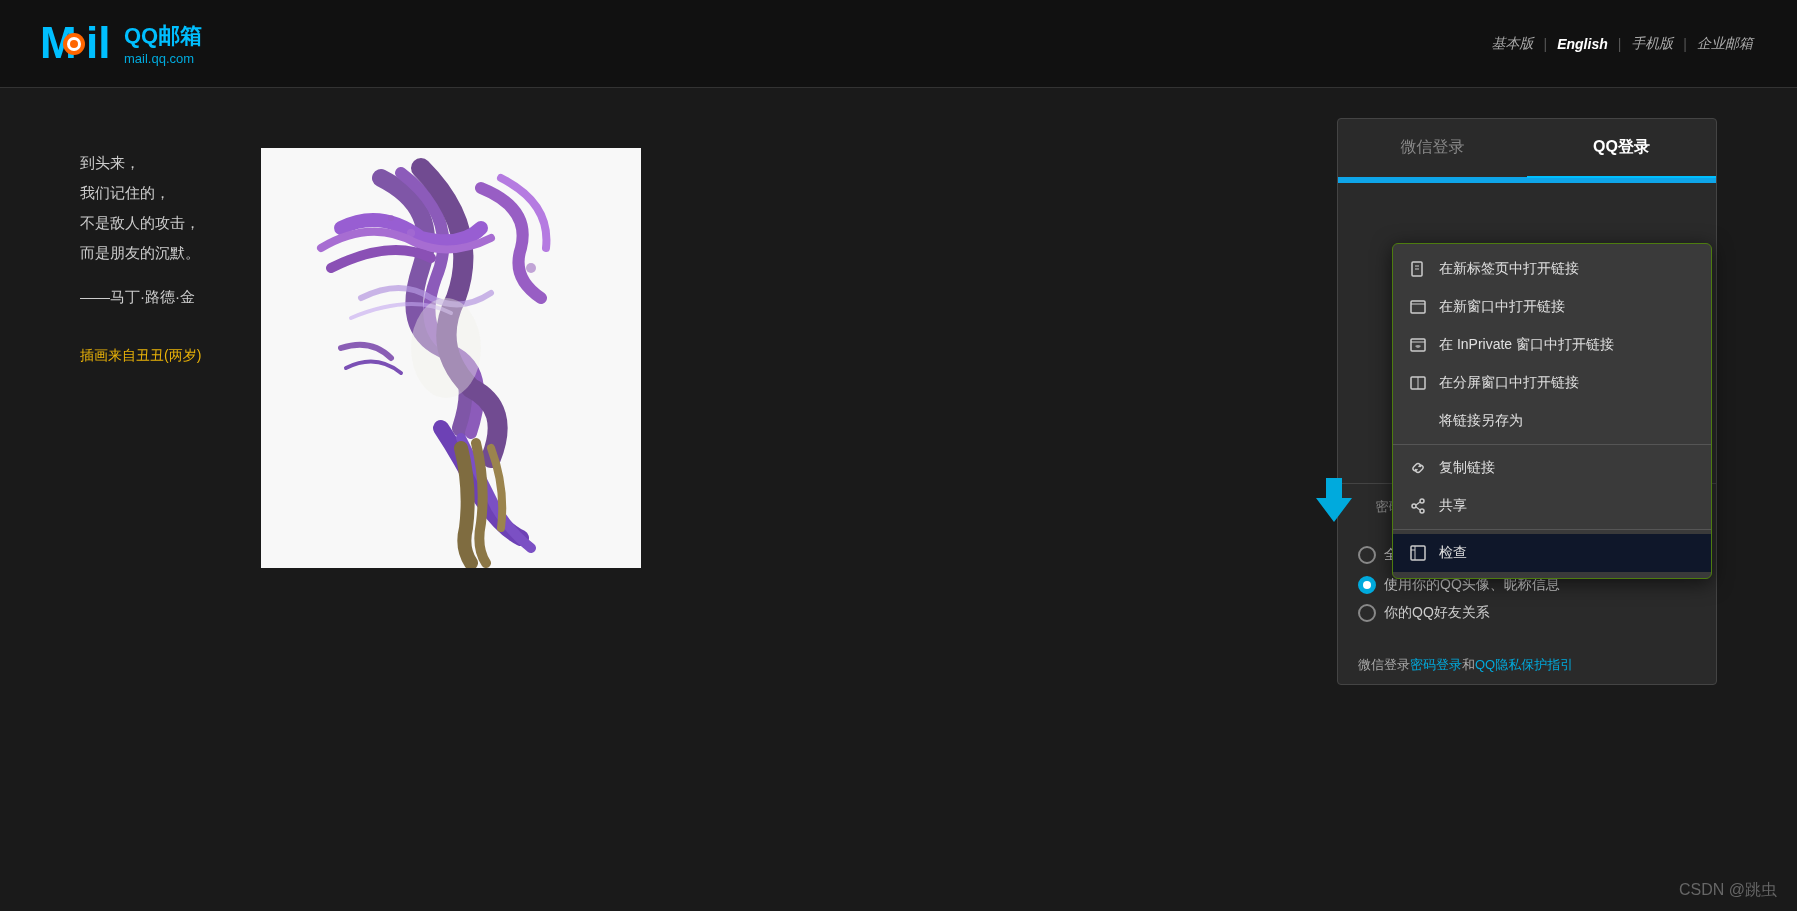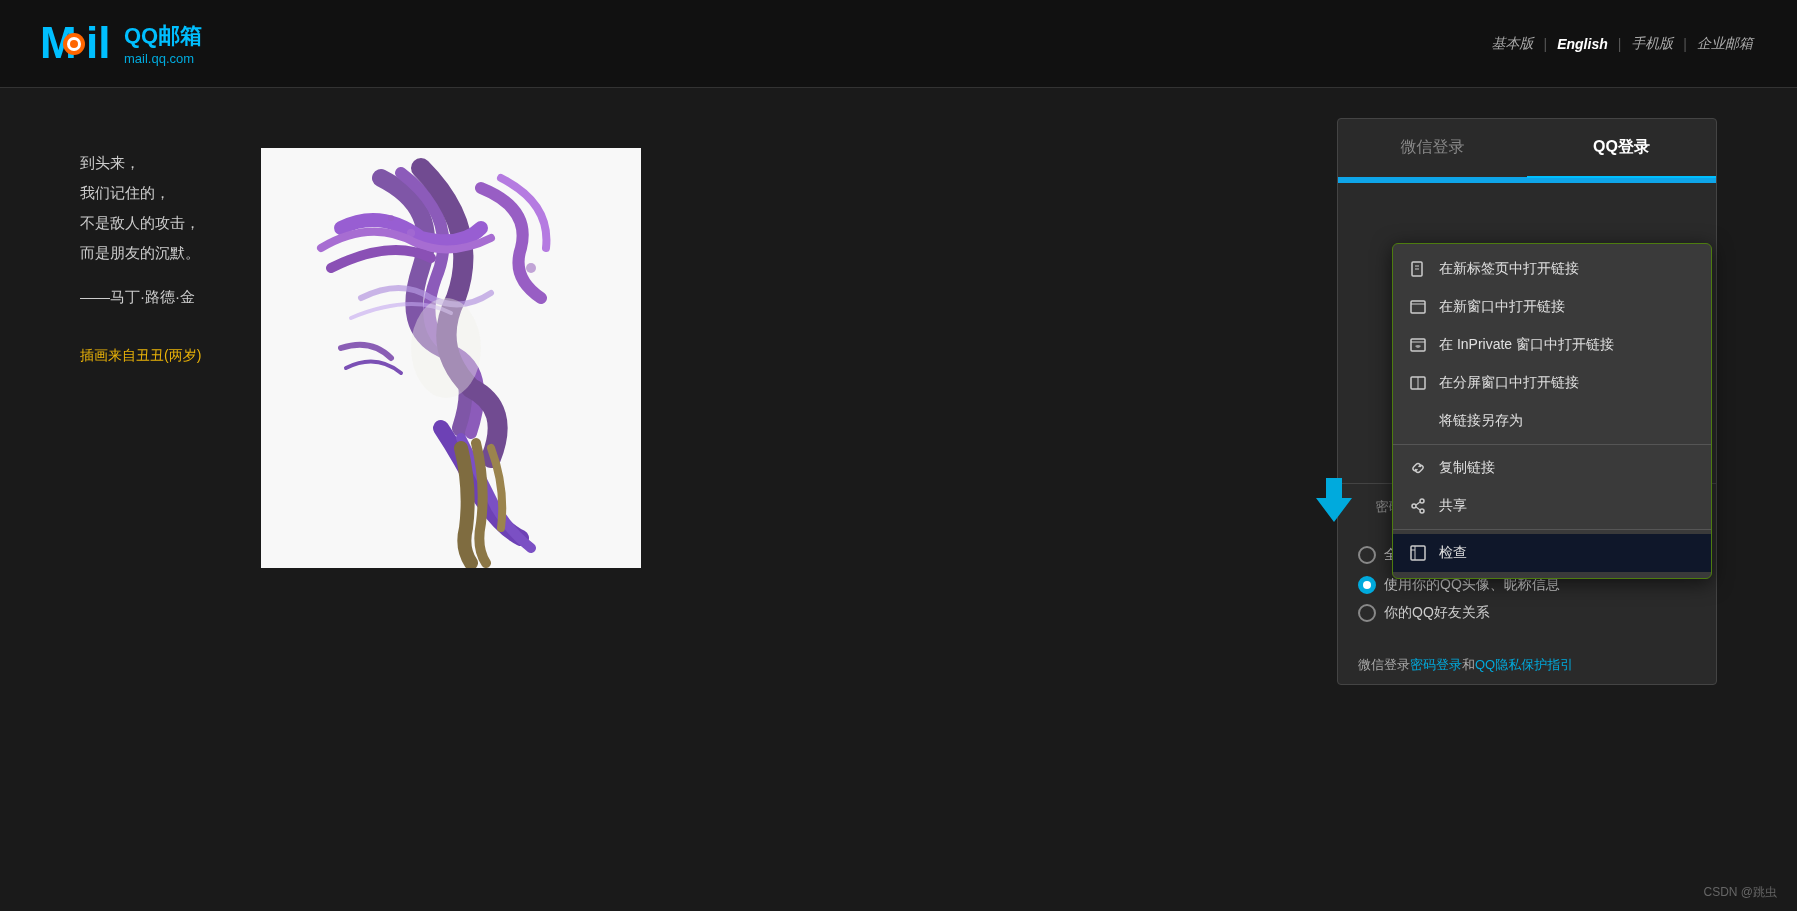--- a/index.html
+++ b/index.html
@@ -246,21 +246,21 @@
       display: flex;
       align-items: center;
       justify-content: center;
     }
 
     
     .csdn-badge {
       position: absolute;
       bottom: 10px;
       right: 20px;
-      font-size: 12px;
+      font-size: 16px;
       color: #666;
     }
 
     
     .artwork-svg {
       width: 100%;
       height: 100%;
     }
   </style>
 </head>

